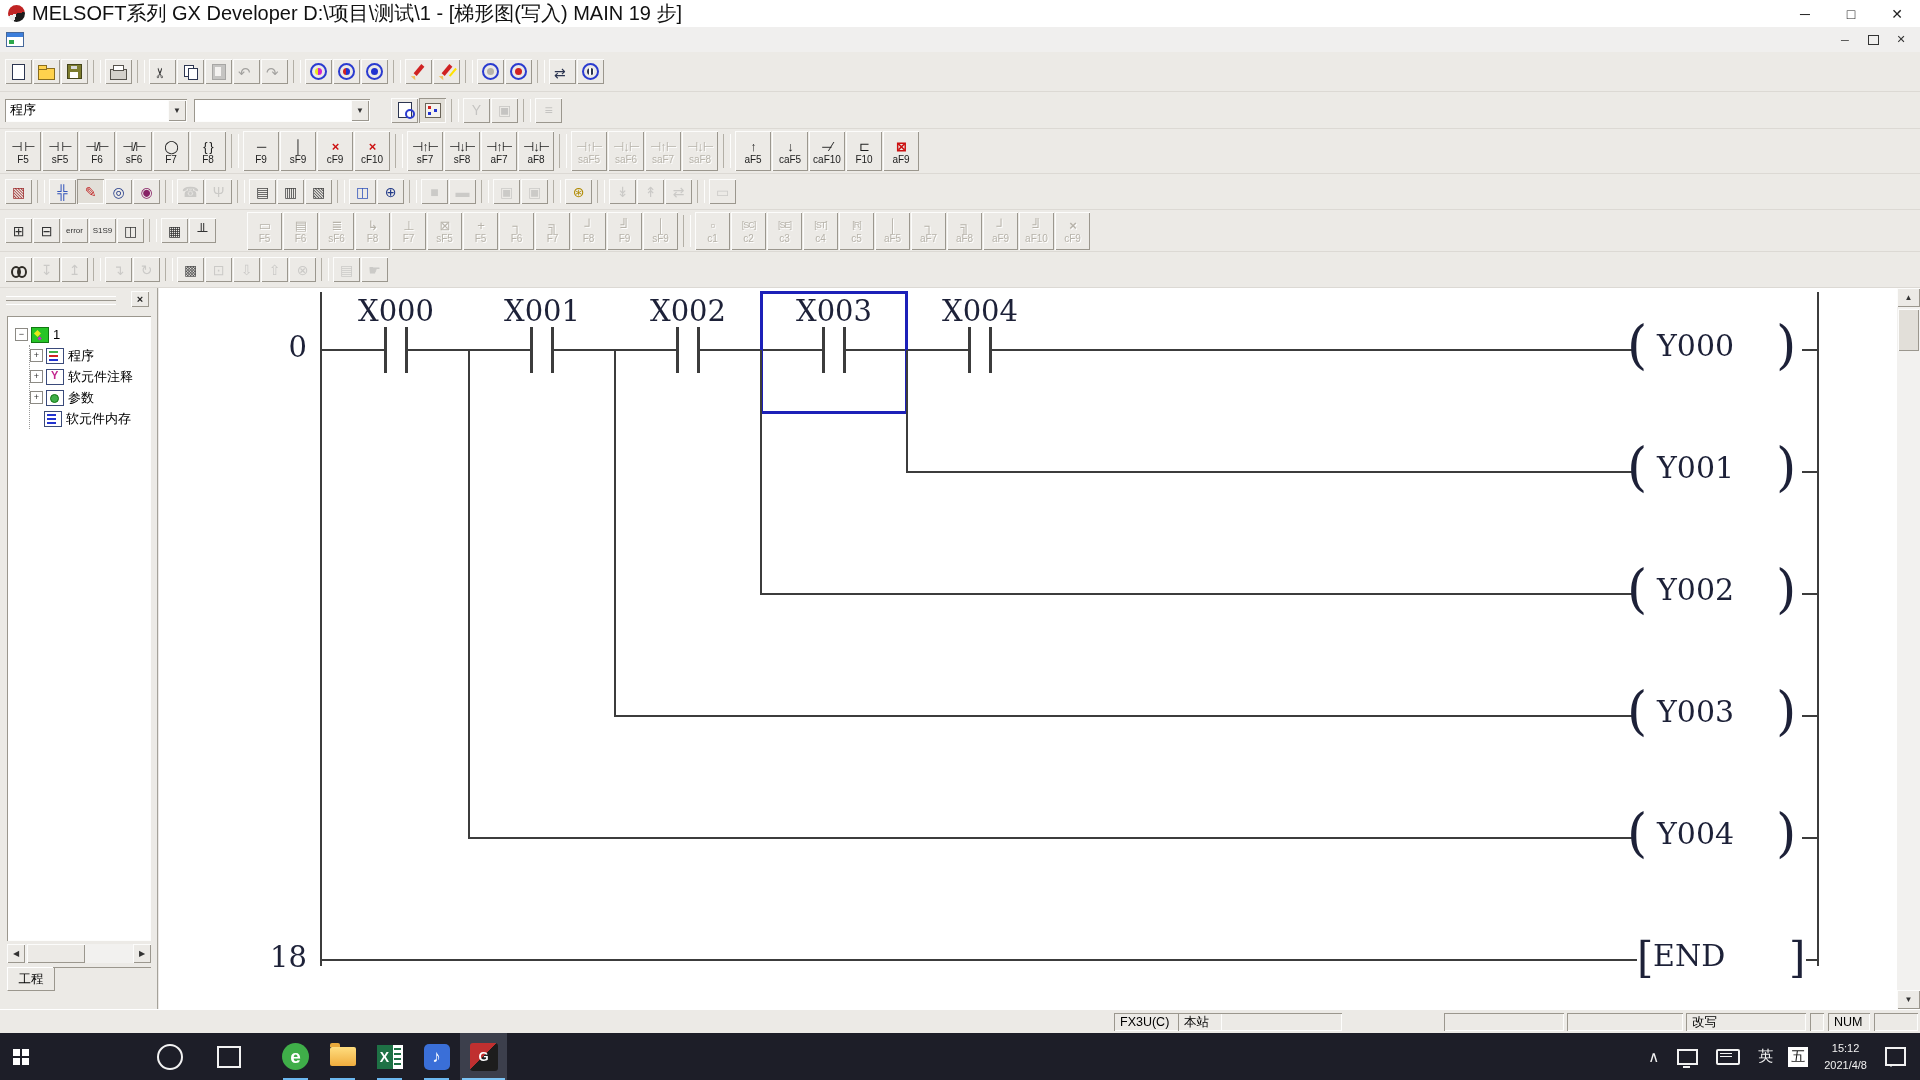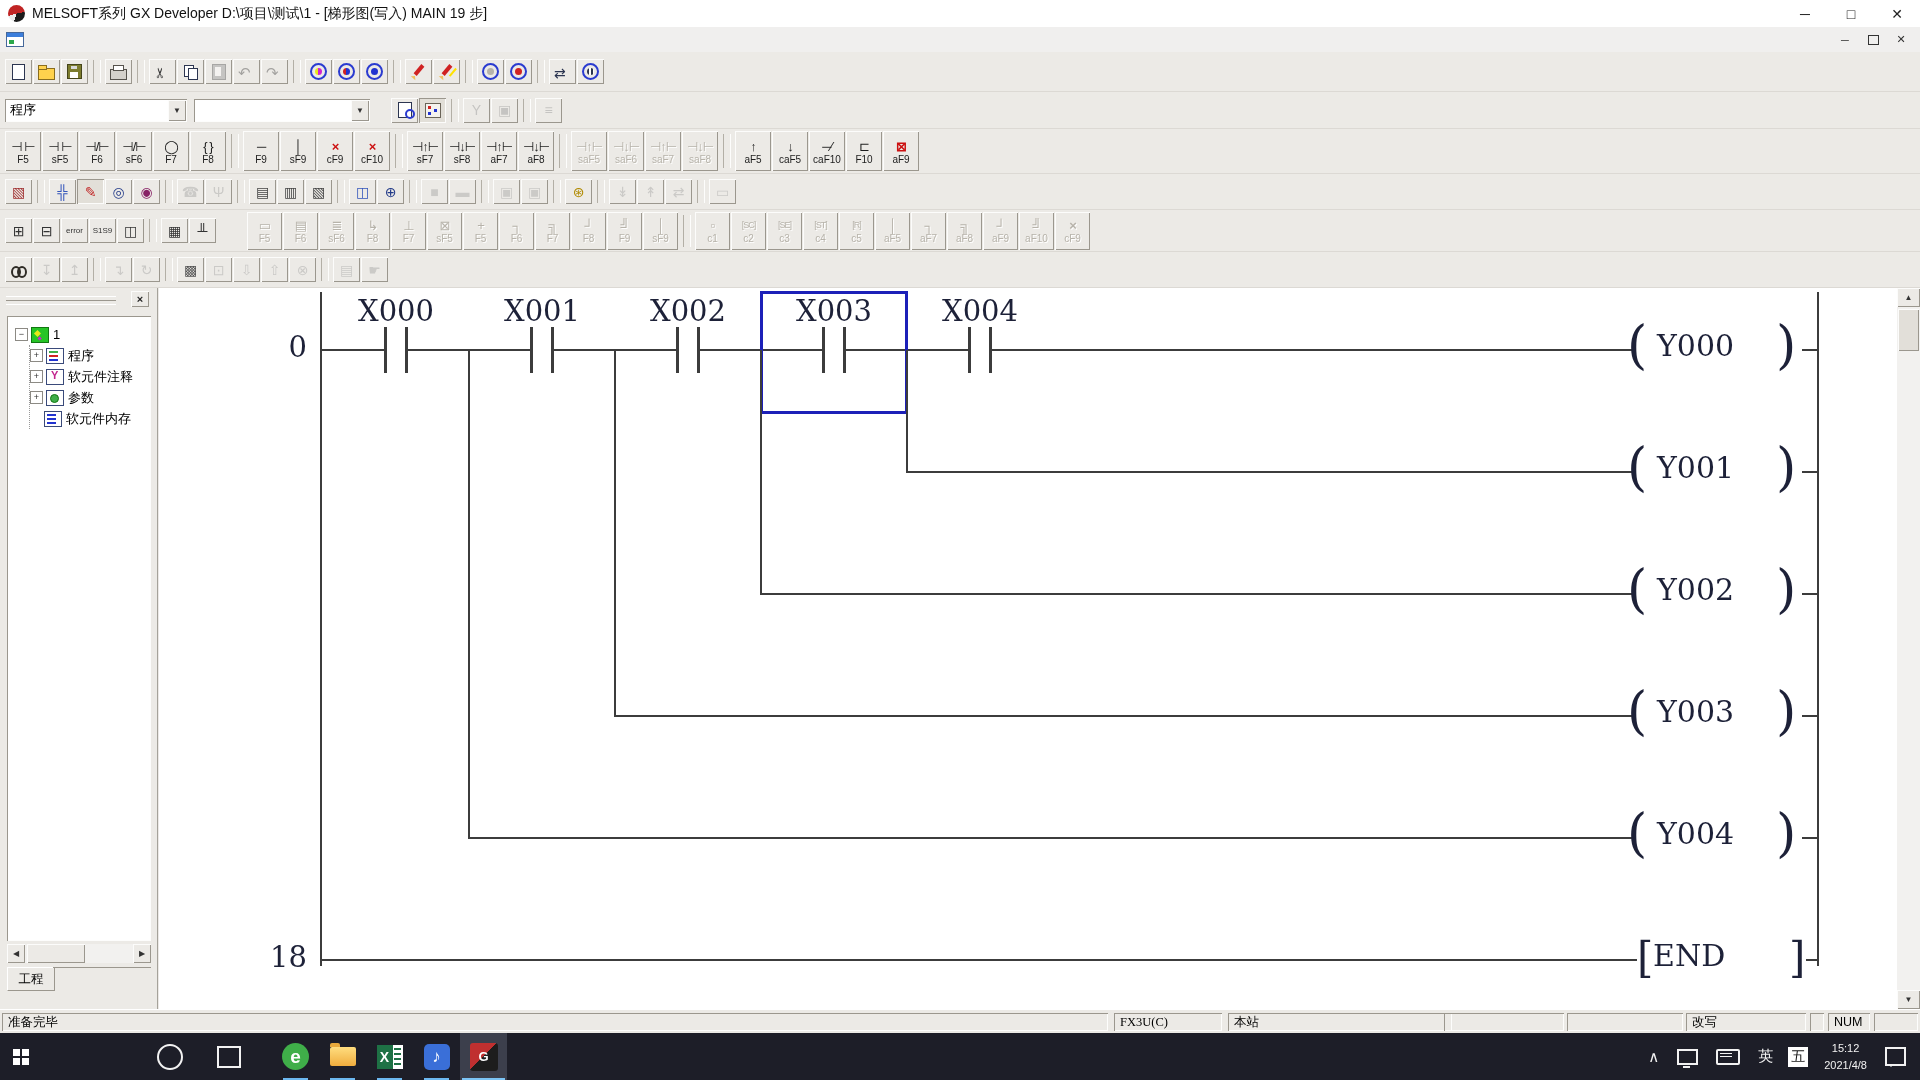--- a/index.html
+++ b/index.html
@@ -4,21 +4,21 @@
 <style>
   html,body{margin:0;padding:0;}
   body{width:1920px;height:1080px;position:relative;overflow:hidden;
        font-family:"Liberation Sans",sans-serif;background:#ece9e6;
        -webkit-font-smoothing:antialiased;}
   
   .titlebar{position:absolute;left:0;top:0;width:1920px;height:27px;background:#fff;
             display:flex;align-items:center;border-bottom:1px solid #e4e4e4;}
   .app-logo{width:17px;height:17px;border-radius:50%;margin:0 7px 0 8px;
             background:conic-gradient(#c02424 0 22%,#1b1b1b 22% 55%,#e9e9e9 55% 70%,#c02424 70% 100%);}
-  .title-text{font-size:14px;color:#111;}
+  .title-text{font-size:20px;color:#111;}
   .win-controls{margin-left:auto;display:flex;height:100%;}
   .win-btn{width:46px;height:100%;display:flex;align-items:center;justify-content:center;
            font-size:14px;color:#222;}
   
   .menubar{position:absolute;left:0;top:27px;width:1920px;height:25px;background:#f0efee;
            display:flex;align-items:center;border-bottom:1px solid #d9d6d2;}
   .mdi-icon{width:16px;height:13px;background:#fff;border:1px solid #46689a;margin:0 8px 0 6px;position:relative;}
   .mdi-icon::before{content:"";position:absolute;left:0;top:0;right:0;height:4px;background:#3c7edb;}
   .mdi-icon::after{content:"";position:absolute;left:2px;bottom:2px;width:5px;height:4px;background:#2ba84a;}
   .menu-item{padding:3px 9px;font-size:13.5px;color:#000;}
@@ -739,23 +739,22 @@
     <div class="hl" style="left: 1647px; width: 12px; top: 671px;"></div>
   </div>
 
 <div class="vscroll">
   <div class="vs-btn" style="top:0;">▲</div>
   <div class="vs-thumb"></div>
   <div class="vs-btn" style="bottom:0;">▼</div>
 </div>
 
 <div class="statusbar">
-  <div class="sb-panel" style="left:2px;width:1106px;">准备完毕</div>
-  <div class="sb-panel" style="left:1114px;width:108px;font-family:Liberation Serif, serif;">FX3U(C)</div>
-  <div class="sb-panel" style="left:1228px;width:224px;">本站</div>
+  <div class="sb-panel" style="left:1114px;width:108px;">FX3U(C)</div>
+  <div class="sb-panel" style="left:1178px;width:164px;">本站</div>
   <div class="sb-panel" style="left:1444px;width:120px;"></div>
   <div class="sb-panel" style="left:1567px;width:116px;"></div>
   <div class="sb-panel" style="left:1686px;width:120px;">改写</div>
   <div class="sb-panel" style="left:1810px;width:14px;"></div>
   <div class="sb-panel" style="left:1828px;width:42px;">NUM</div>
   <div class="sb-panel" style="left:1874px;width:44px;"></div>
 </div>
 
 <div class="taskbar">
   <div class="tk-start">

